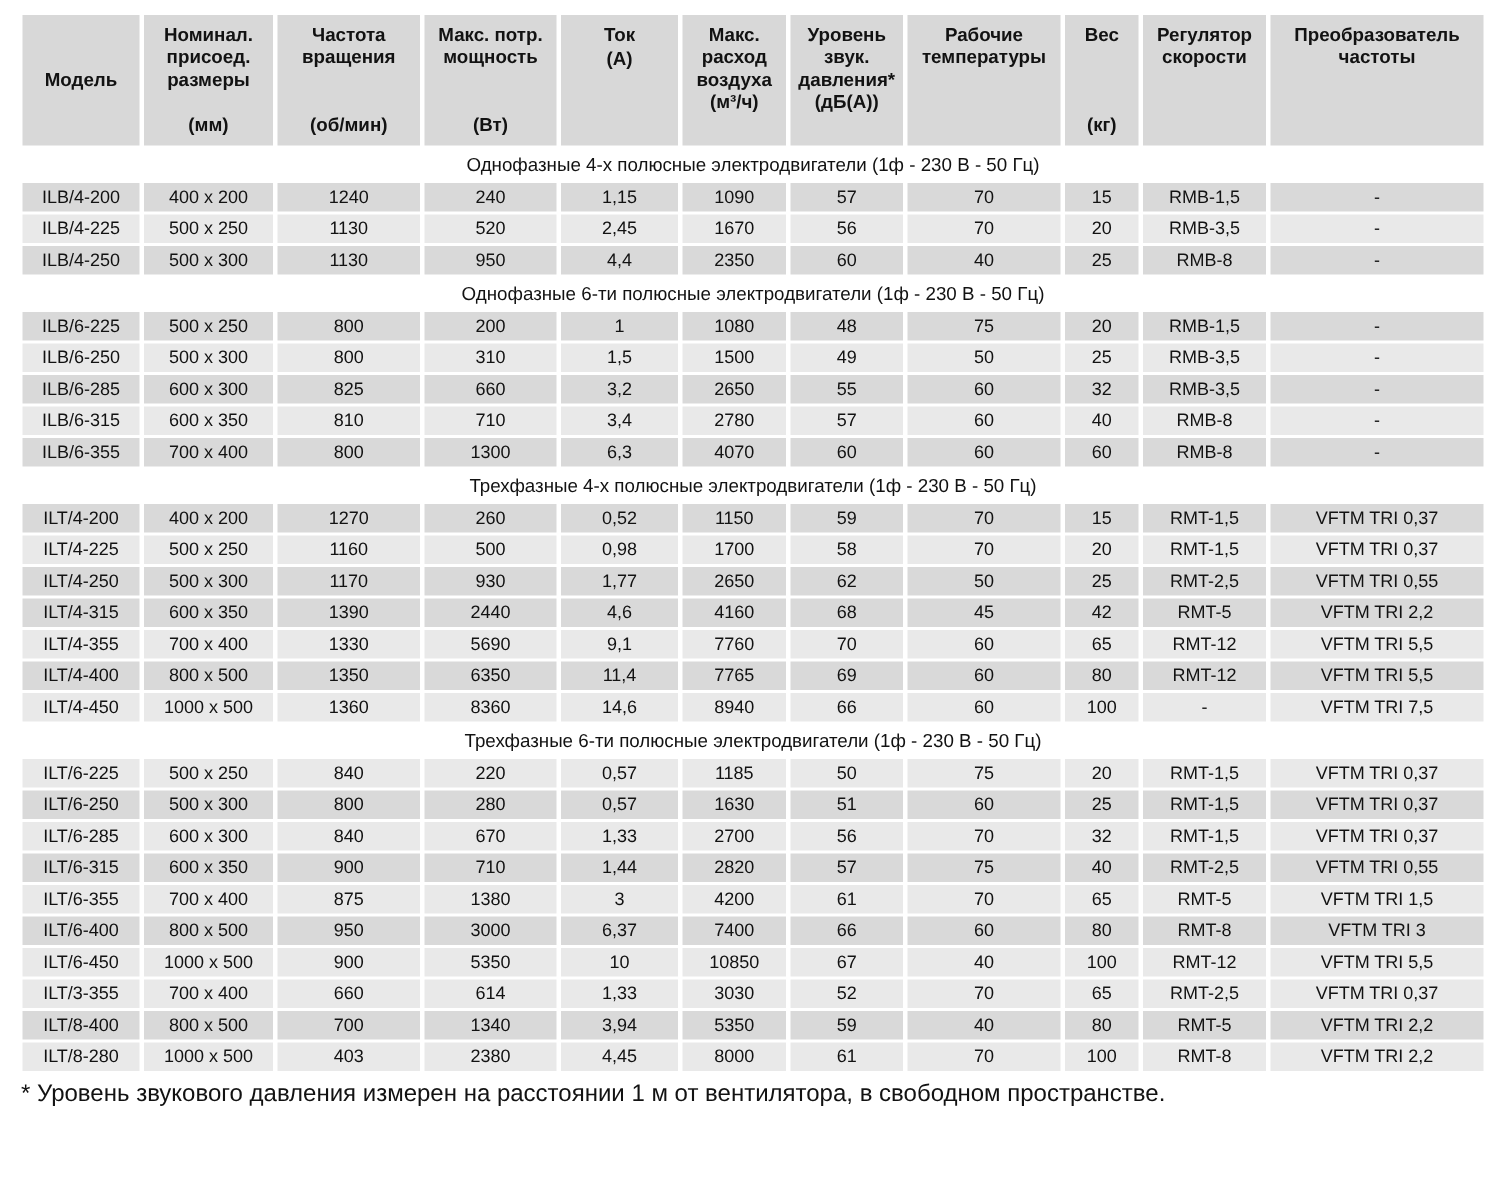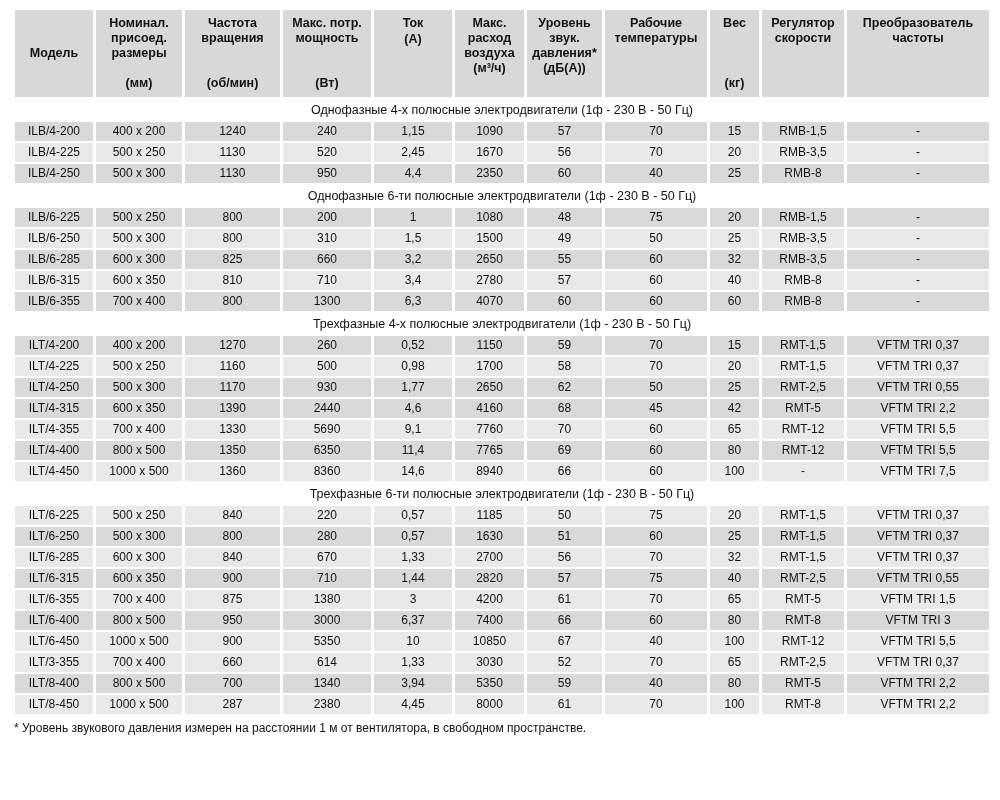--- a/index.html
+++ b/index.html
@@ -59,21 +59,21 @@
   tr.light td.cell { background: #e9e9e9; }
   td.section-cell {
     background: #ffffff;
     font-weight: normal;
     font-size: 12.5px;
     text-align: center;
     padding: 4px 0 3px 0;
     white-space: nowrap;
   }
   .footnote {
-    font-size: 12px;
+    font-size: 16px;
     color: #121212;
     padding: 5px 0 0 2px;
   }
 </style>
 </head>
 <body>
 
 <div class="page">
   <table class="spec">
     <colgroup>
@@ -474,23 +474,23 @@
           <td class="cell">1340</td>
           <td class="cell">3,94</td>
           <td class="cell">5350</td>
           <td class="cell">59</td>
           <td class="cell">40</td>
           <td class="cell">80</td>
           <td class="cell">RMT-5</td>
           <td class="cell">VFTM TRI 2,2</td>
         </tr>
         <tr class="light">
-          <td class="cell">ILT/8-450</td>
+          <td class="cell">ILT/8-280</td>
           <td class="cell">1000 x 500</td>
-          <td class="cell">287</td>
+          <td class="cell">403</td>
           <td class="cell">2380</td>
           <td class="cell">4,45</td>
           <td class="cell">8000</td>
           <td class="cell">61</td>
           <td class="cell">70</td>
           <td class="cell">100</td>
           <td class="cell">RMT-8</td>
           <td class="cell">VFTM TRI 2,2</td>
         </tr>
       </tbody>

